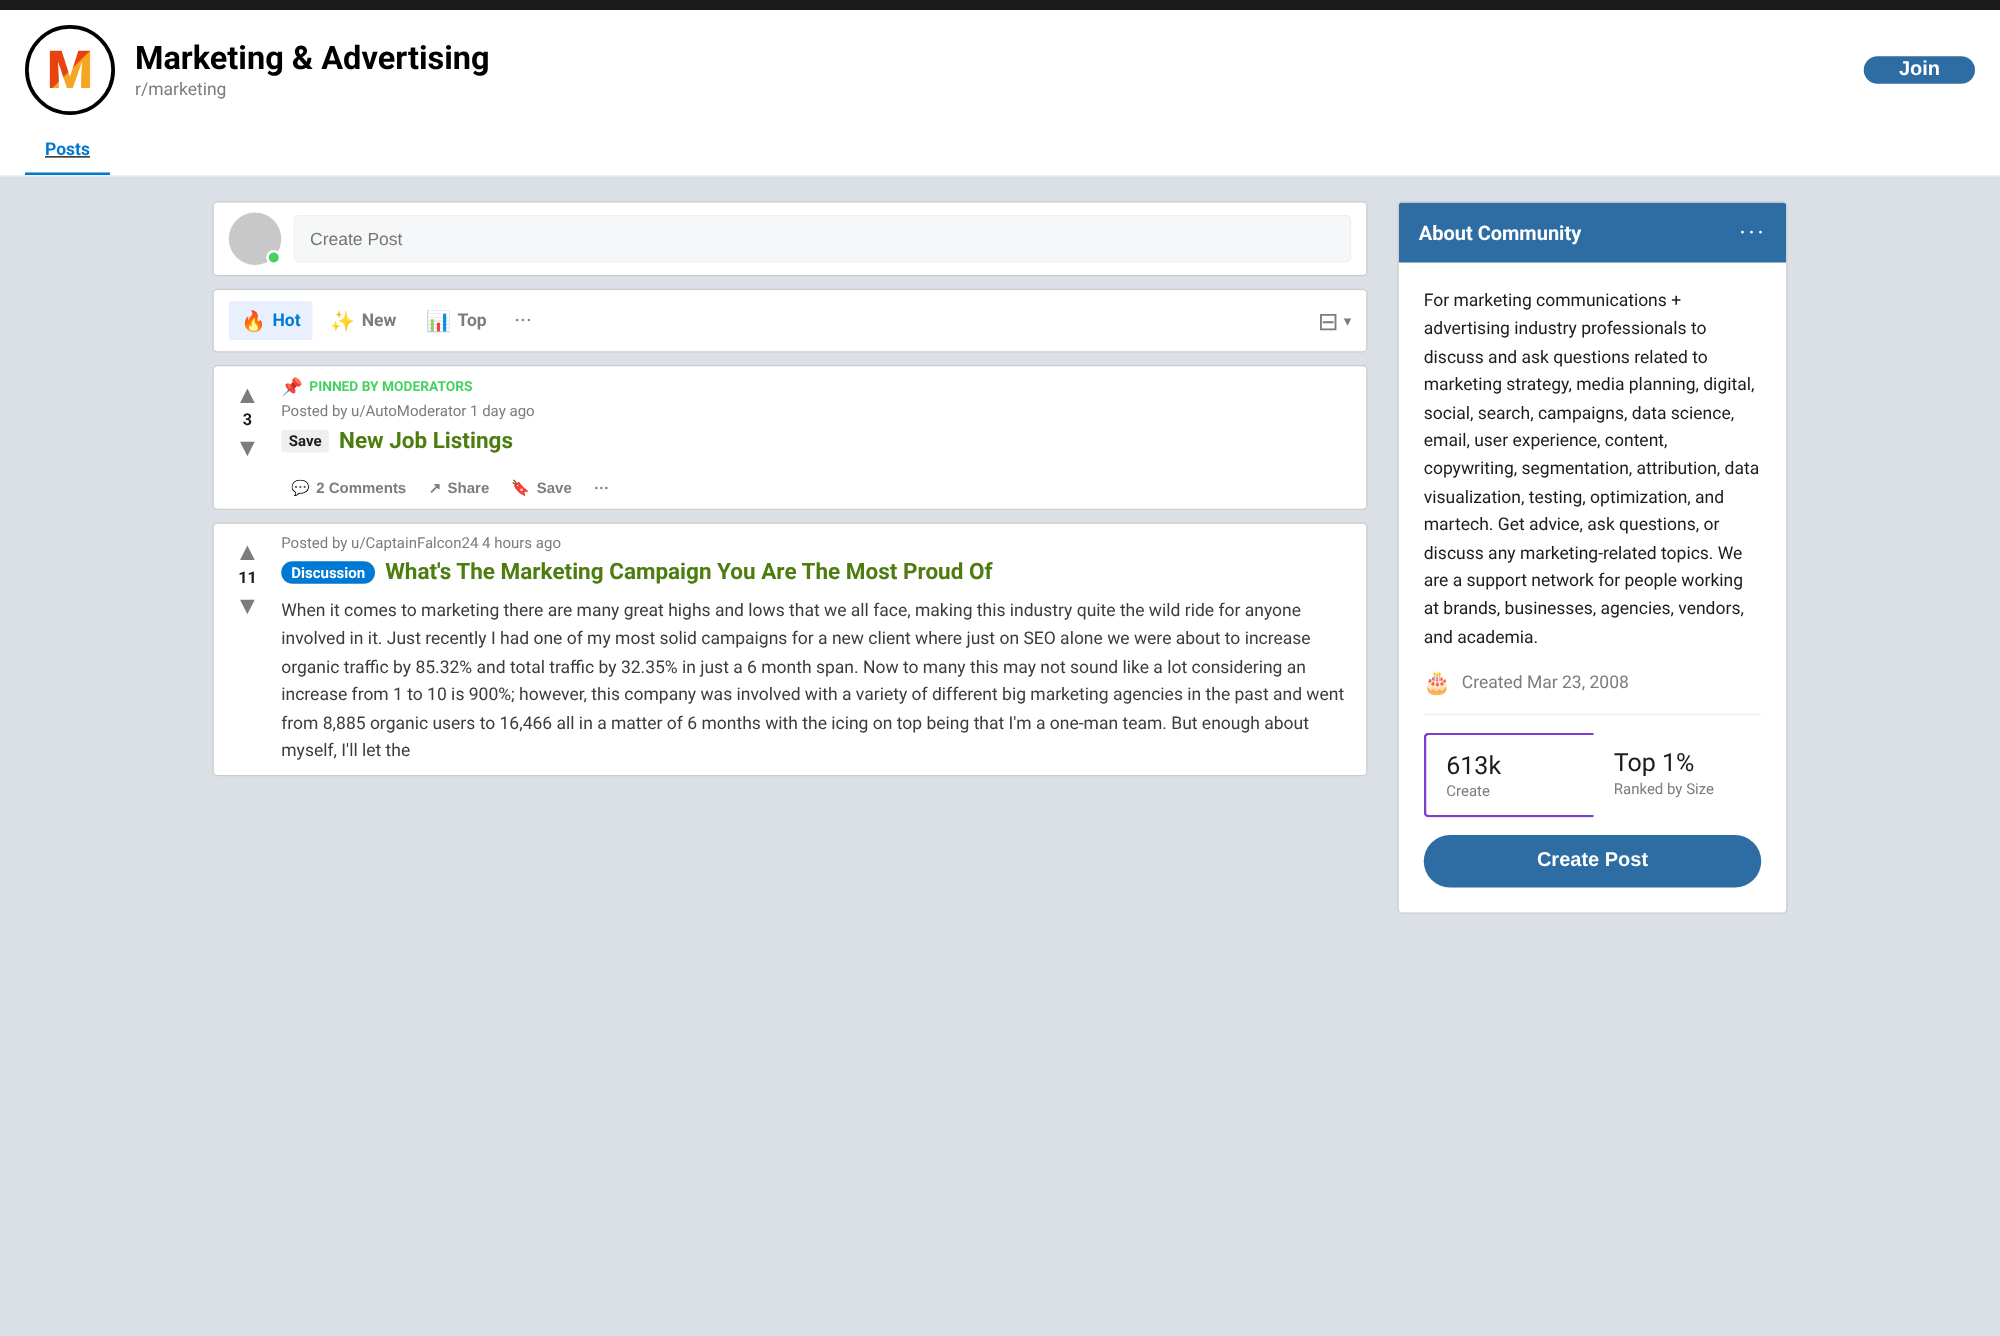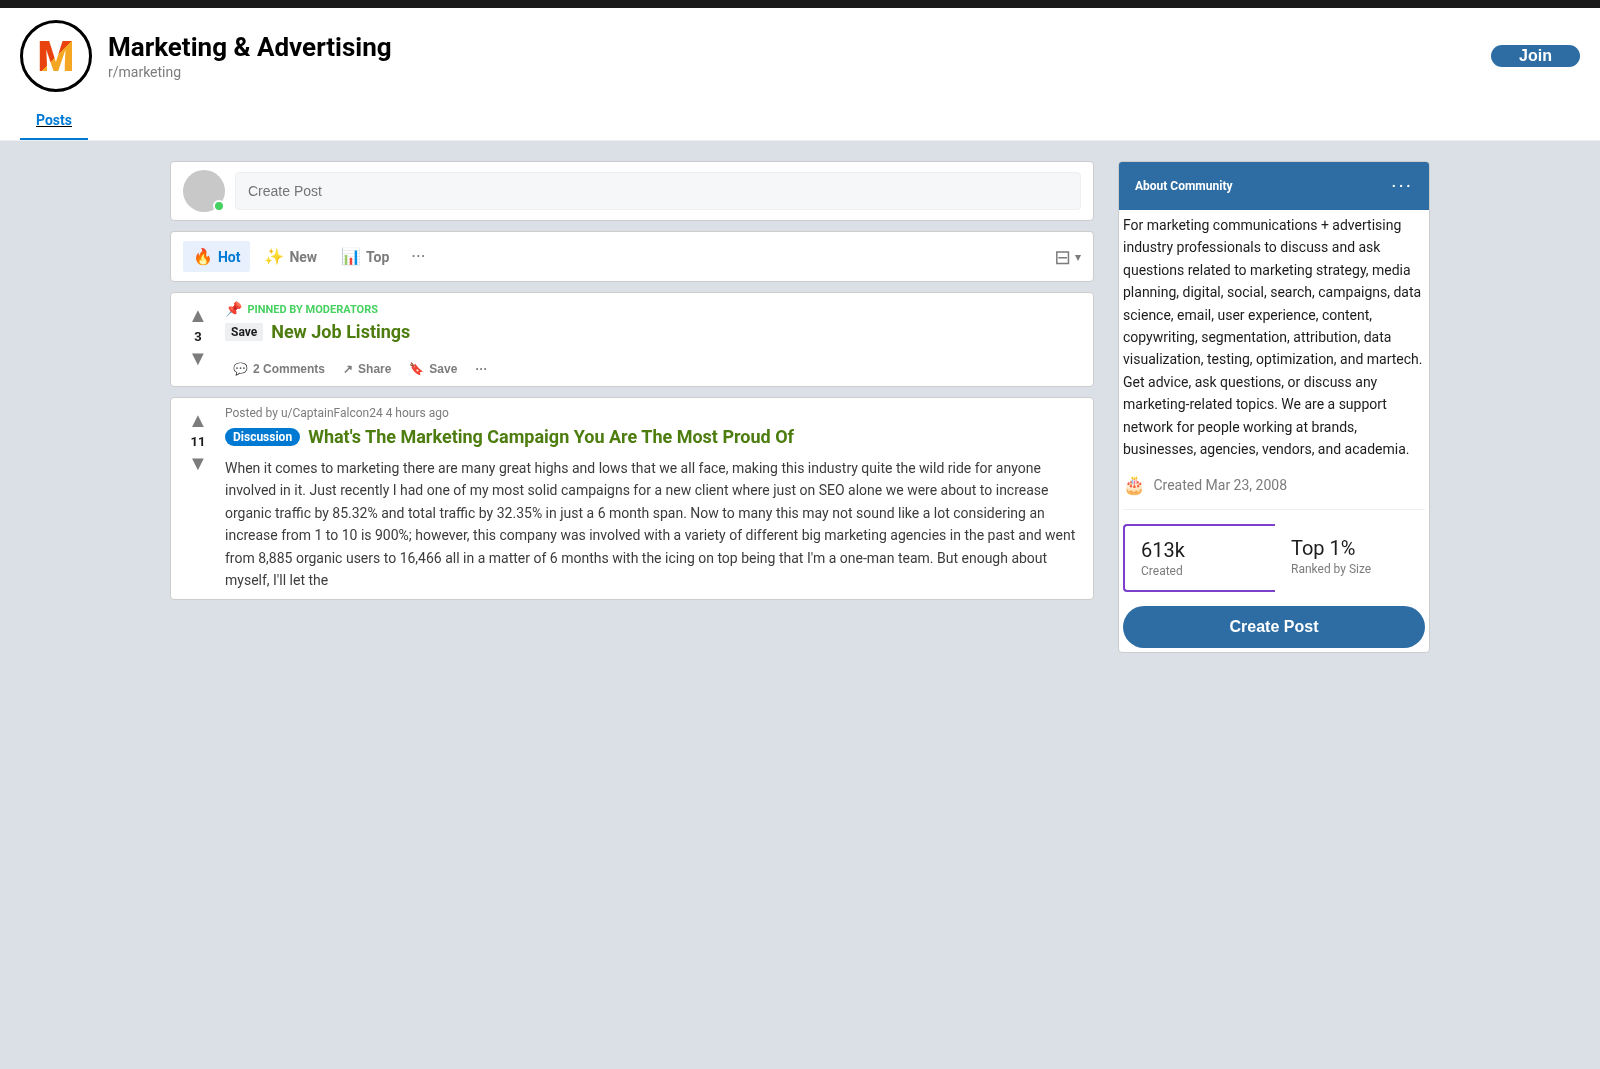--- a/index.html
+++ b/index.html
@@ -308,30 +308,30 @@
     }
     .sidebar-header {
       background: #2d6da3;
       color: #fff;
       padding: 12px 16px;
       display: flex;
       align-items: center;
       justify-content: space-between;
     }
     .sidebar-header-title {
-      font-size: 12px;
+      font-size: 16px;
       font-weight: 700;
     }
     .sidebar-dots {
       font-size: 20px;
       cursor: pointer;
       letter-spacing: 2px;
     }
     .sidebar-body {
-      padding: 4px;
+      padding: 20px;
     }
     .sidebar-description {
       font-size: 14px;
       color: #1c1c1c;
       line-height: 1.6;
       margin-bottom: 14px;
     }
     .sidebar-created {
       display: flex;
       align-items: center;
@@ -459,20 +459,21 @@
         <div class="vote-col">
           <span class="vote-arrow">▲</span>
           <span class="vote-count">3</span>
           <span class="vote-arrow">▼</span>
         </div>
         <div class="post-content">
           <div class="pinned-label">
             <span class="pin-icon">📌</span>
             <span>PINNED BY MODERATORS</span>
           </div>
+          <div class="post-meta">Posted by u/AutoModerator 1 day ago</div>
           <div class="post-title-row">
             <span class="flair-meta">Save</span>
             <span class="post-title">New Job Listings</span>
           </div>
           <div class="post-actions">
             <button class="post-action-btn">
               <span>💬</span>
               <span>2 Comments</span>
             </button>
             <button class="post-action-btn">
@@ -520,21 +521,21 @@
       <div class="sidebar-body">
         <p class="sidebar-description">For marketing communications + advertising industry professionals to discuss and ask questions related to marketing strategy, media planning, digital, social, search, campaigns, data science, email, user experience, content, copywriting, segmentation, attribution, data visualization, testing, optimization, and martech. Get advice, ask questions, or discuss any marketing-related topics. We are a support network for people working at brands, businesses, agencies, vendors, and academia.</p>
         <div class="sidebar-created">
           <span class="cake-icon">🎂</span>
           <span>Created Mar 23, 2008</span>
         </div>
         <div class="divider"></div>
         <div class="sidebar-stats-row">
           <div class="stats-box stats-box-left">
             <div class="stat-number">613k</div>
-            <div class="stat-label">Created</div>
+            <div class="stat-label">Create</div>
           </div>
           <div class="stats-box-rank">
             <div class="stat-number">Top 1%</div>
             <div class="stat-label">Ranked by Size</div>
           </div>
         </div>
         <button class="create-post-btn">Create Post</button>
       </div>
     </div>
   </div>

